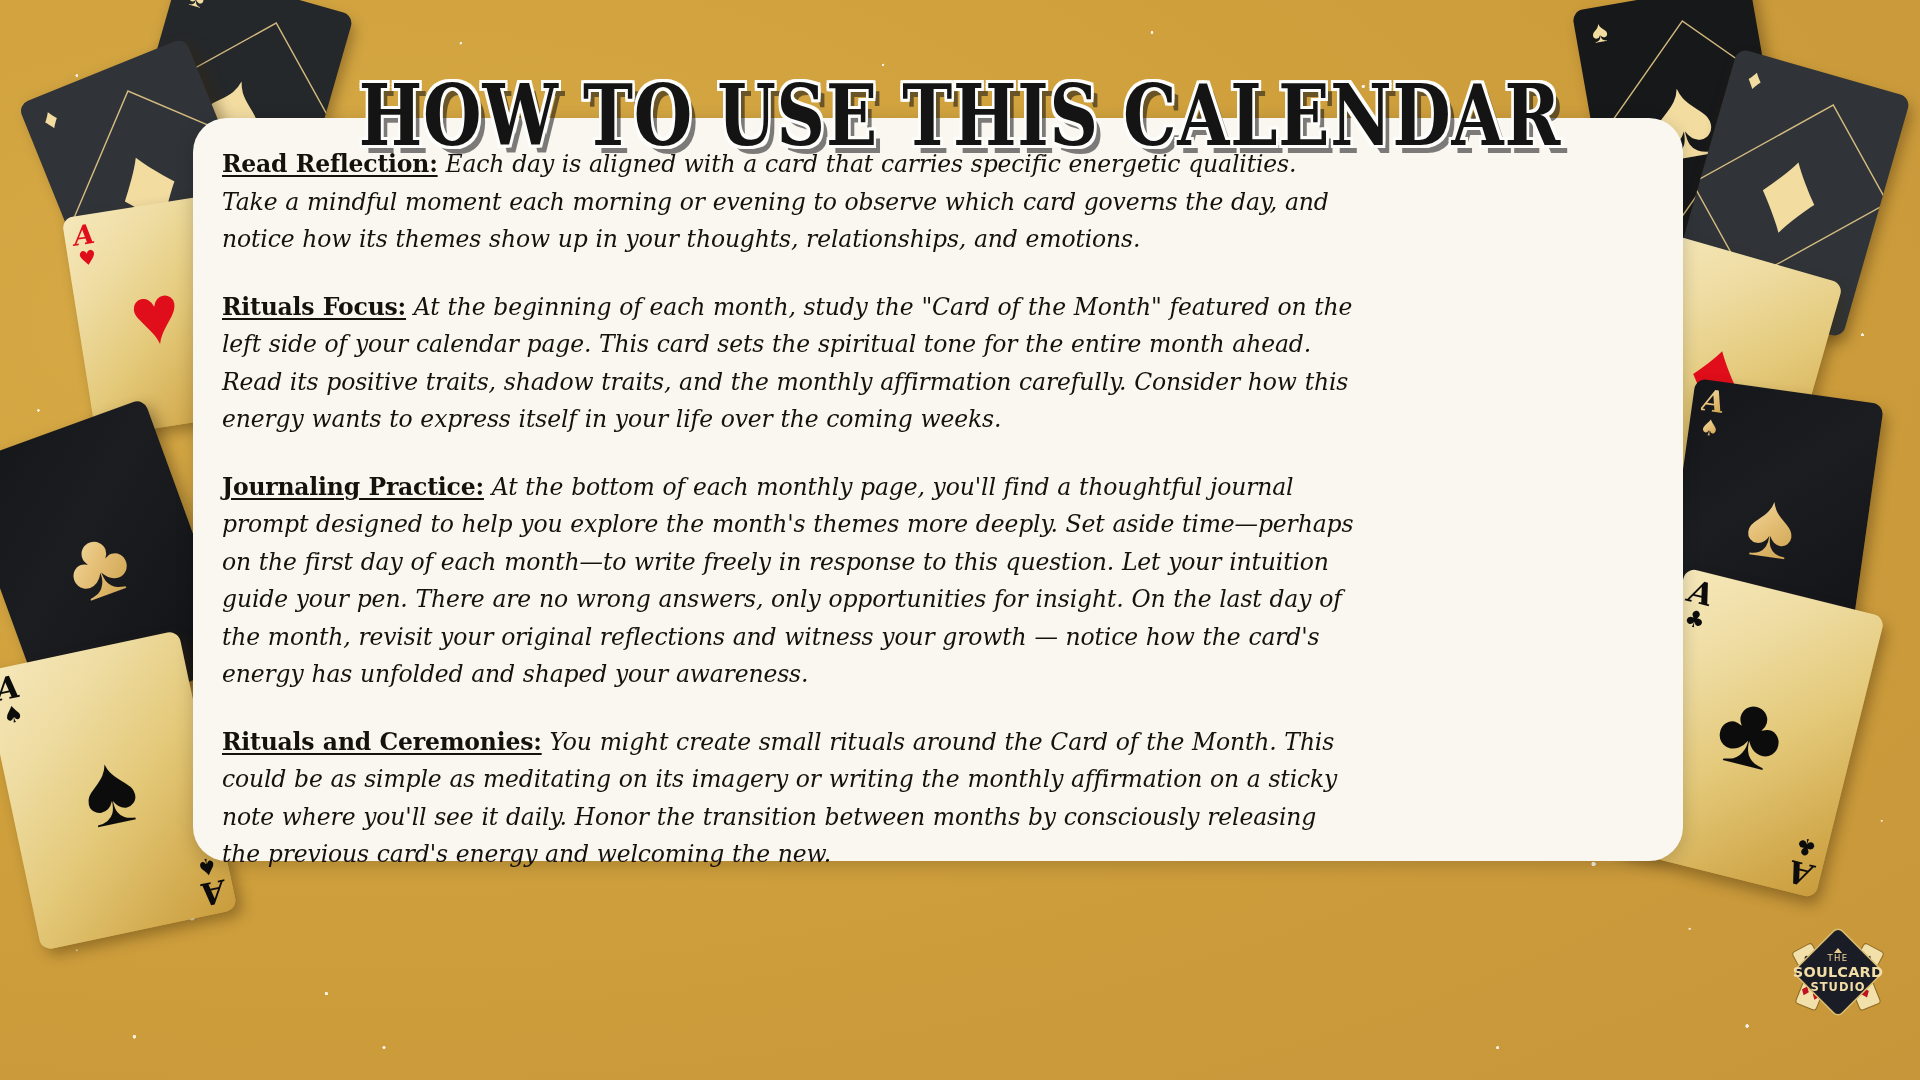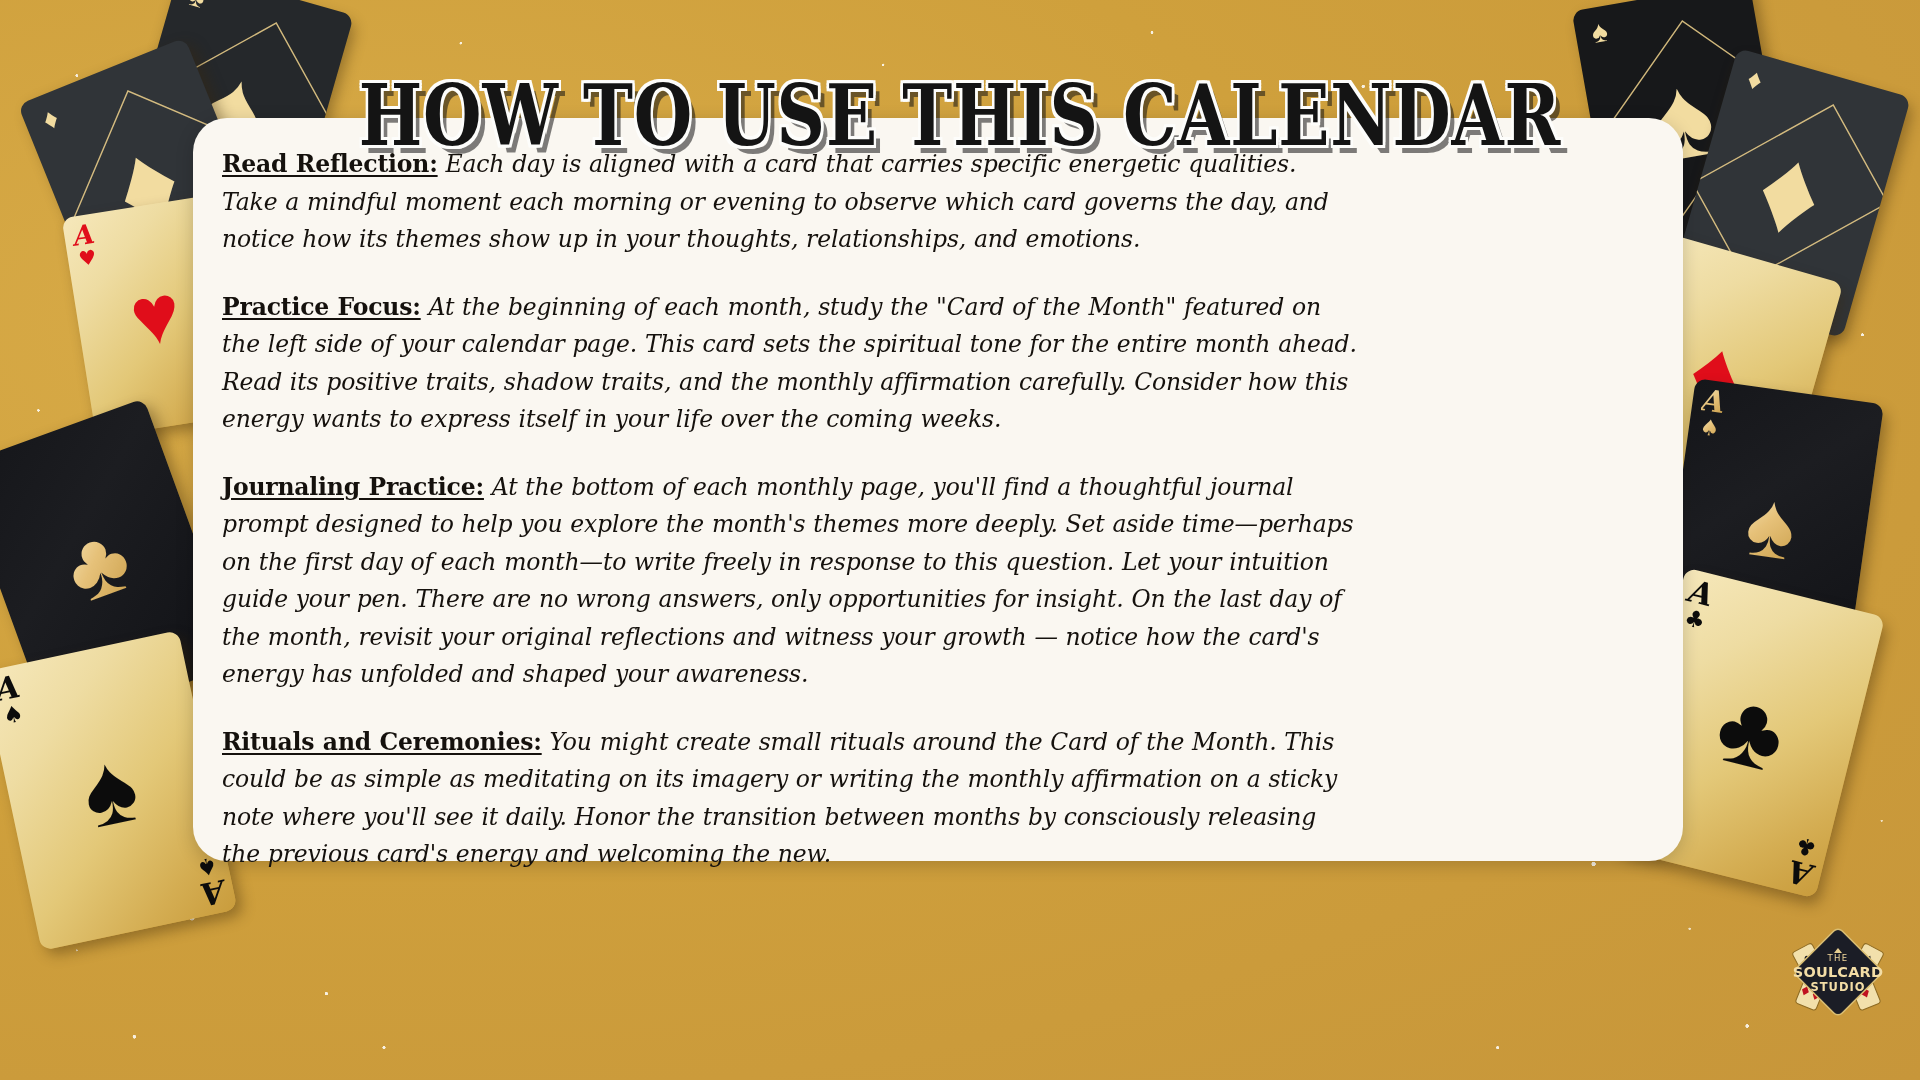--- a/index.html
+++ b/index.html
@@ -301,21 +301,21 @@
 
   <h1 class="title">HOW TO USE THIS CALENDAR</h1>
 
   <div class="panel-inner">
 
     <p class="para">
       <span class="lead">Read Reflection:</span><span> Each day is aligned with a card that carries specific energetic qualities. Take a mindful moment each morning or evening to observe which card governs the day, and notice how its themes show up in your thoughts, relationships, and emotions.</span>
     </p>
 
     <p class="para">
-      <span class="lead">Practice Focus:</span><span> At the beginning of each month, study the "Card of the Month" featured on the left side of your calendar page. This card sets the spiritual tone for the entire month ahead. Read its positive traits, shadow traits, and the monthly affirmation carefully. Consider how this energy wants to express itself in your life over the coming weeks.</span>
+      <span class="lead">Rituals Focus:</span><span> At the beginning of each month, study the "Card of the Month" featured on the left side of your calendar page. This card sets the spiritual tone for the entire month ahead. Read its positive traits, shadow traits, and the monthly affirmation carefully. Consider how this energy wants to express itself in your life over the coming weeks.</span>
     </p>
 
     <p class="para">
       <span class="lead">Journaling Practice:</span><span> At the bottom of each monthly page, you'll find a thoughtful journal prompt designed to help you explore the month's themes more deeply. Set aside time—perhaps on the first day of each month—to write freely in response to this question. Let your intuition guide your pen. There are no wrong answers, only opportunities for insight. On the last day of the month, revisit your original reflections and witness your growth — notice how the card's energy has unfolded and shaped your awareness.</span>
     </p>
 
     <p class="para">
       <span class="lead">Rituals and Ceremonies:</span><span> You might create small rituals around the Card of the Month. This could be as simple as meditating on its imagery or writing the monthly affirmation on a sticky note where you'll see it daily. Honor the transition between months by consciously releasing the previous card's energy and welcoming the new.</span>
     </p>
 

